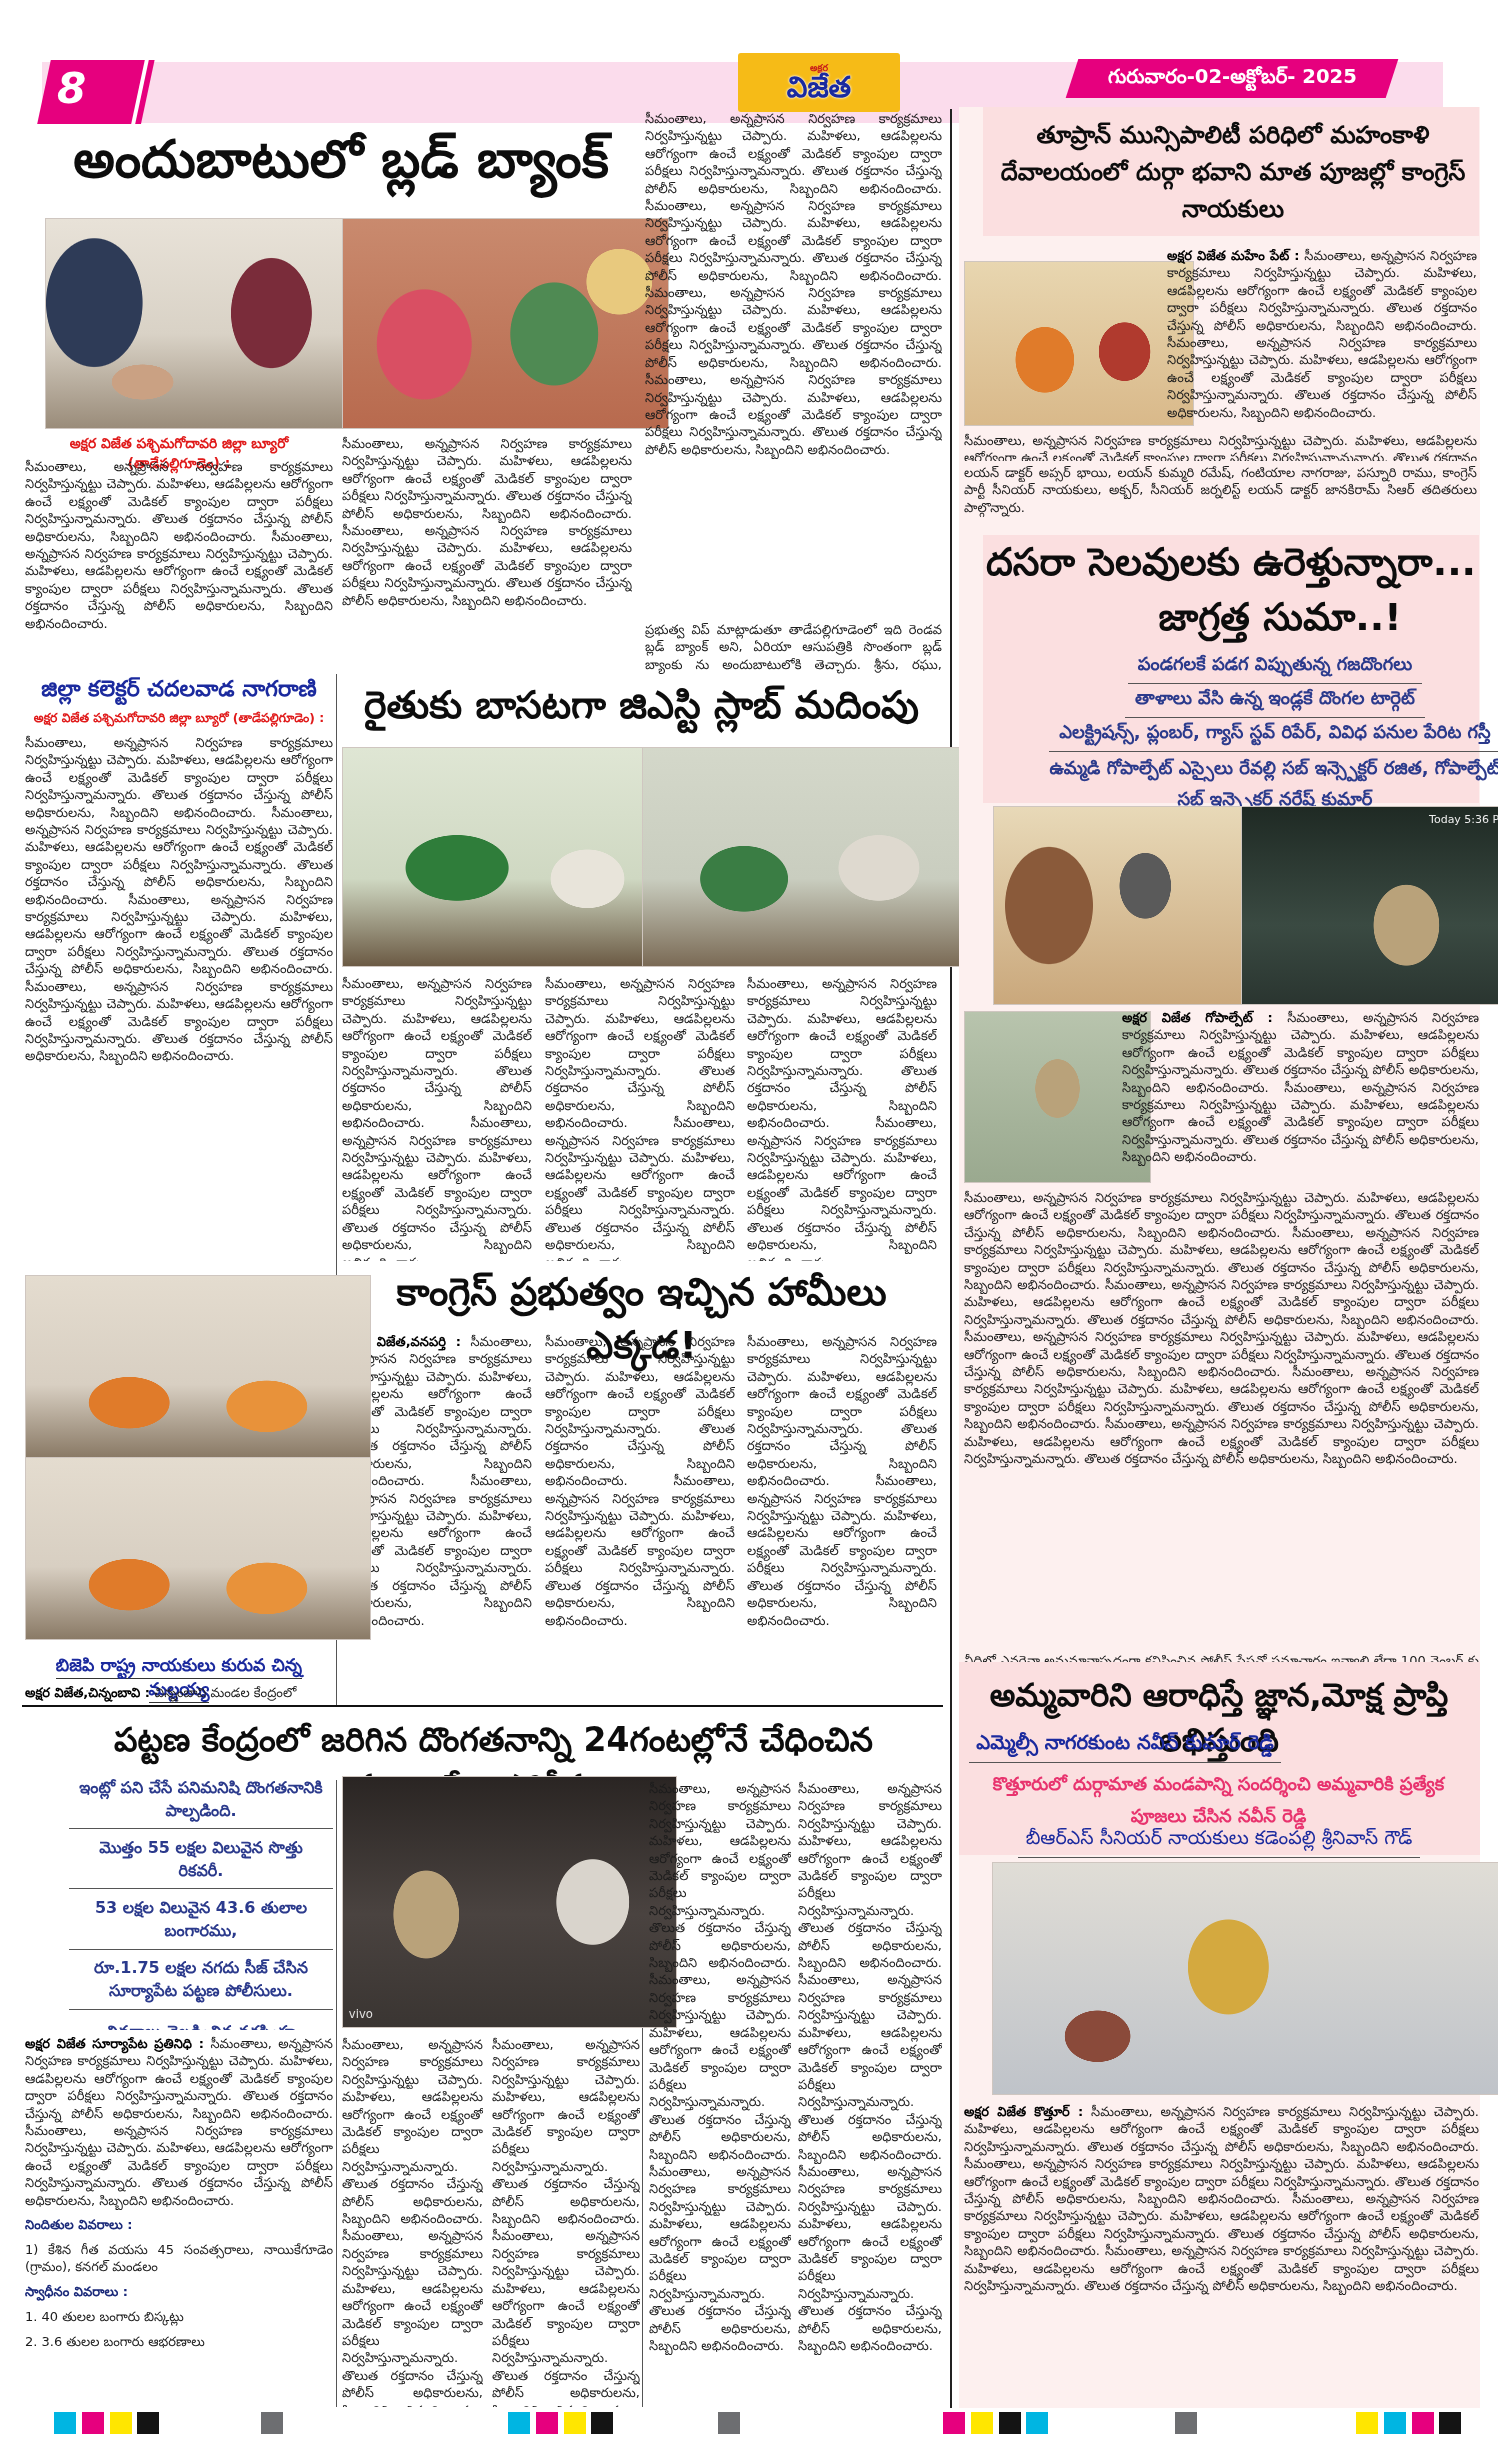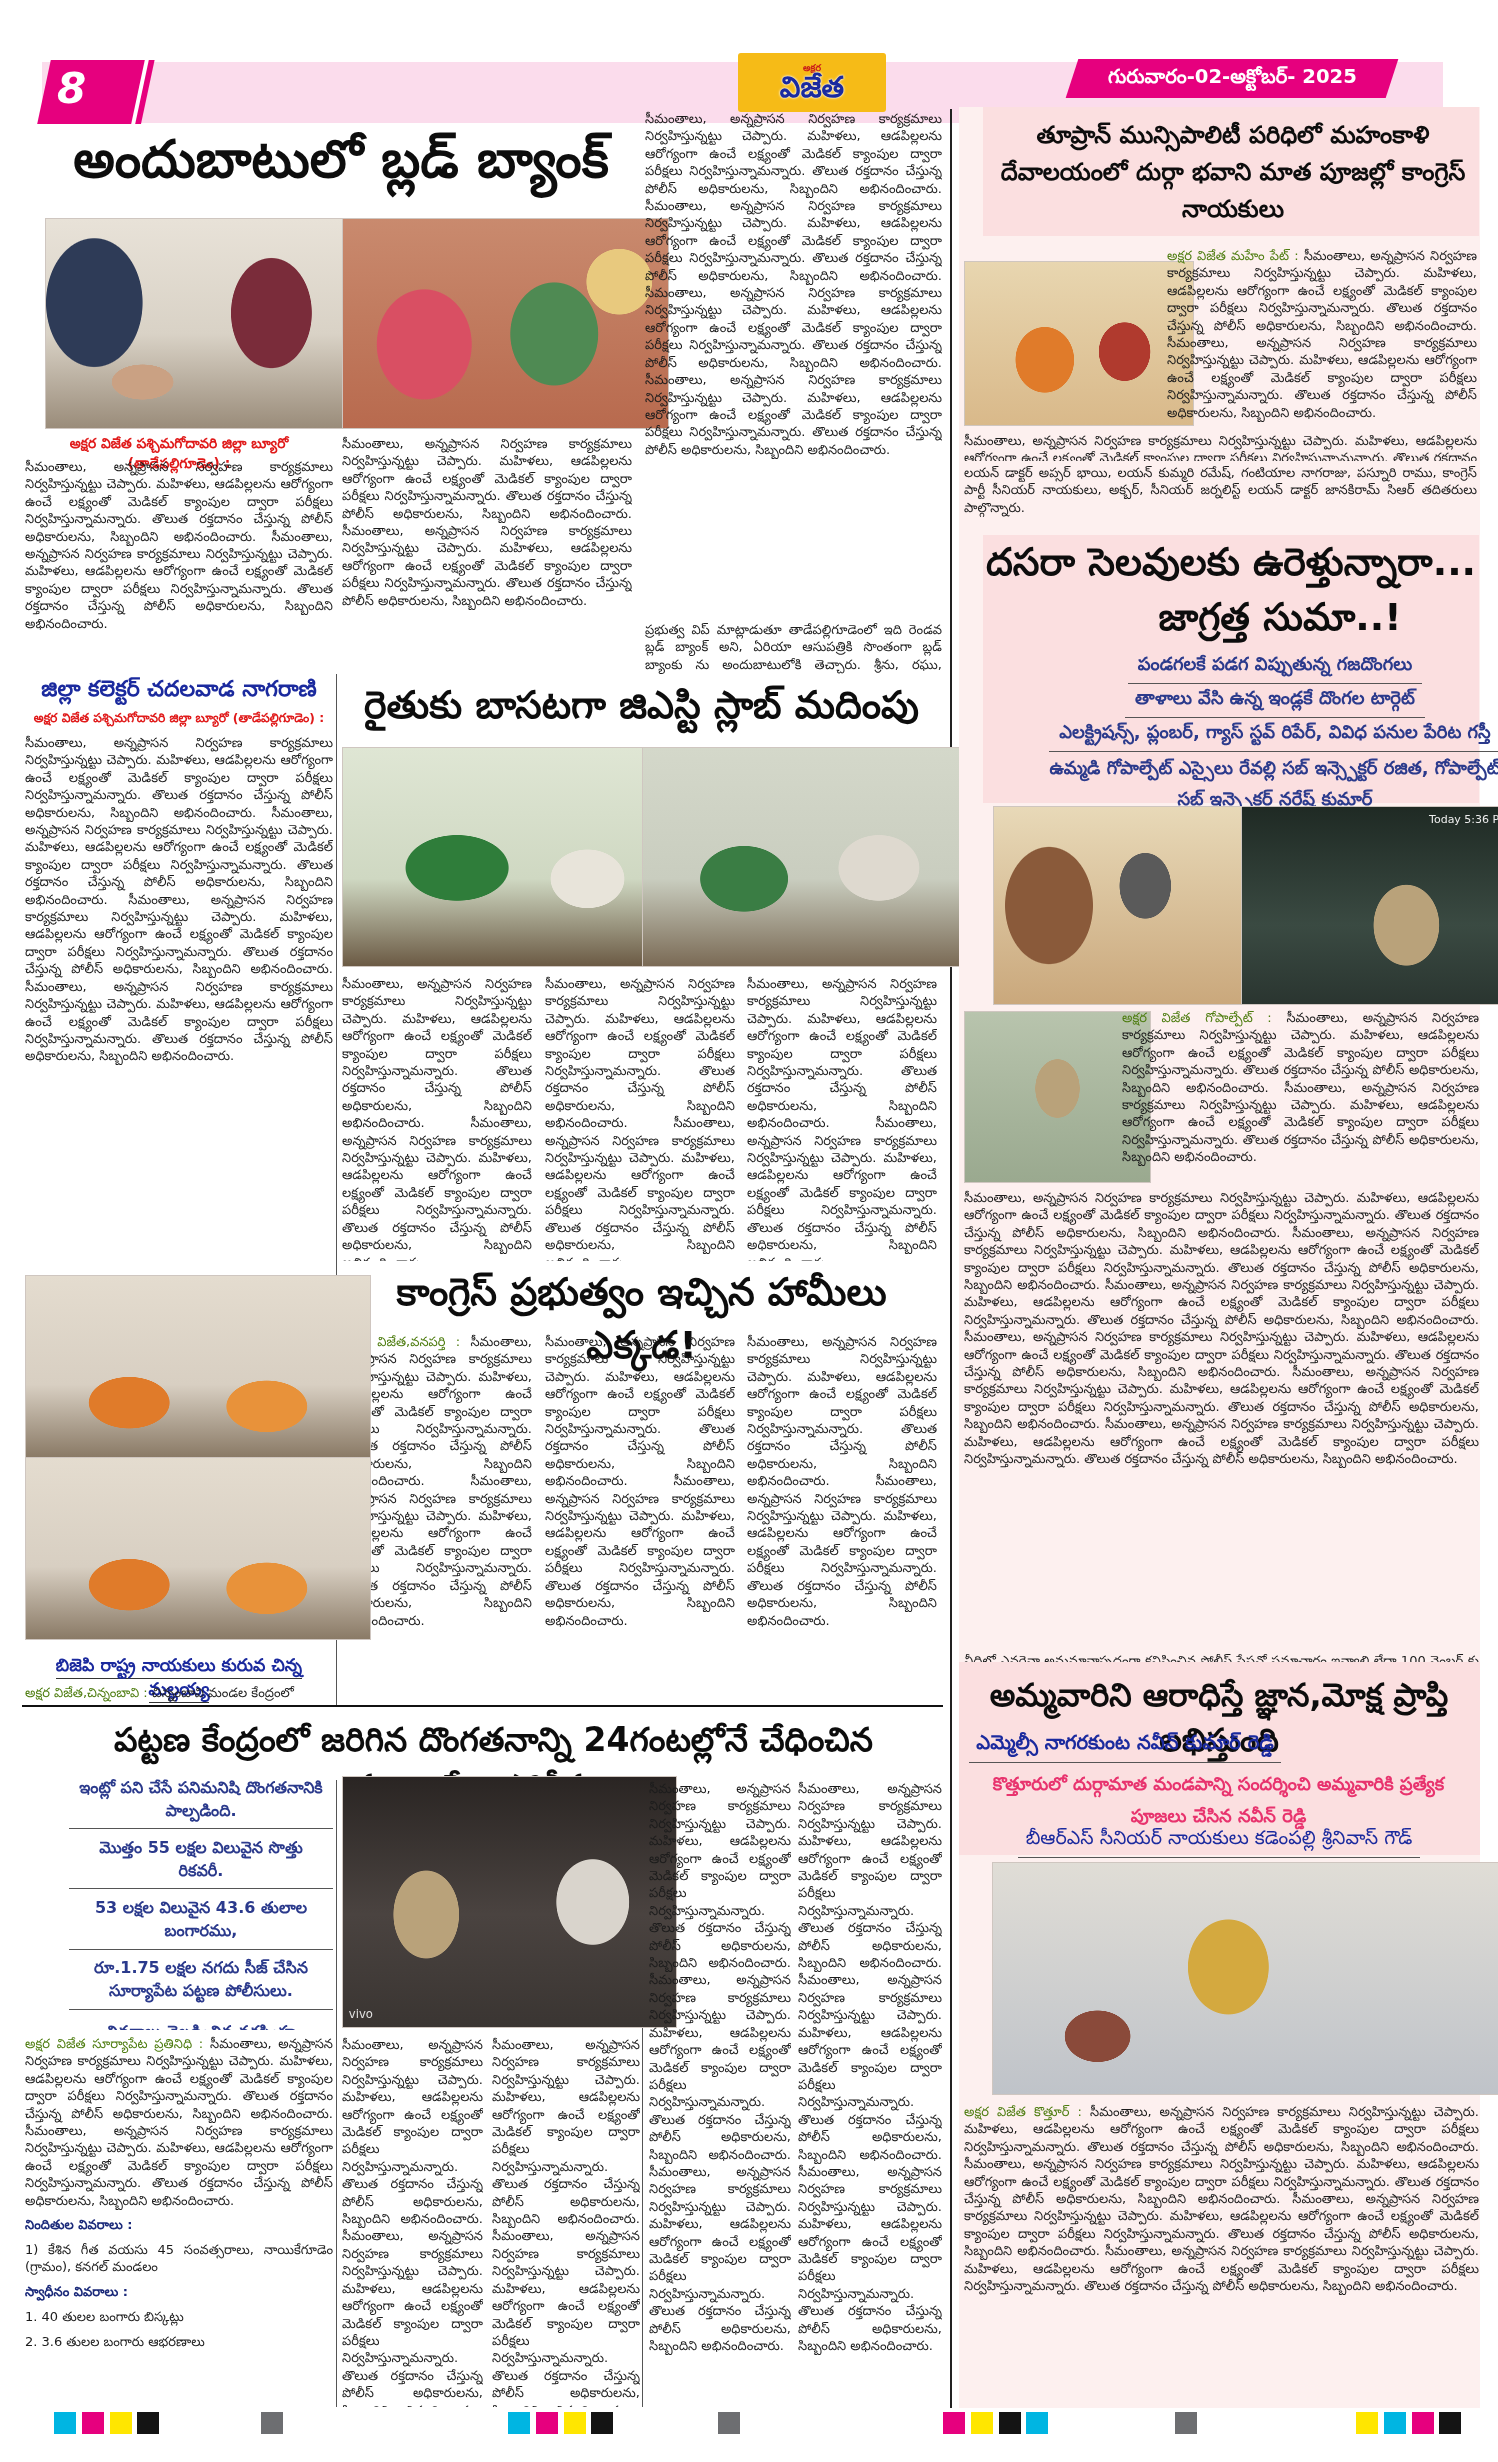--- a/index.html
+++ b/index.html
@@ -4,31 +4,31 @@
 <style>
   html,body{margin:0;padding:0;background:#ffffff;}
   .page{position:relative;width:1499px;height:2462px;background:#fff;
         font-family:"DejaVu Sans",sans-serif;overflow:hidden;color:#1c1c1c;}
   .abs{position:absolute;}
   
   .strip{left:42px;top:62px;width:1401px;height:61px;background:#fbdcec;}
   .pgtab{left:44px;top:60px;width:94px;height:64px;background:#e6007e;
          transform:skewX(-12deg);border-right:4.4px solid #fff;box-shadow:5.8px 0 0 #e6007e;}
   .pgnum{left:57px;top:64px;width:73px;color:#fff;font-size:42px;font-weight:bold;font-style:italic;}
-  .logo{left:738px;top:53px;width:148px;height:59px;background:#f6bb17;border-radius:2.9px;
+  .logo{left:738px;top:53px;width:162px;height:59px;background:#f6bb17;border-radius:2.9px;
         display:flex;flex-direction:column;align-items:center;justify-content:center;line-height:1;}
   .logo .sm{color:#c81a1a;font-size:9.4px;font-weight:bold;}
   .logo .lg{color:#1b2a9e;font-size:29px;font-weight:800;text-shadow:0 0 1.5px #fff,0 0 2.9px #fff;}
   .datebar{left:1072px;top:59px;width:320px;height:39px;background:#e6007e;
            transform:skewX(-18deg);display:flex;align-items:center;justify-content:center;}
   .datebar span{transform:skewX(18deg);color:#fff;font-size:19.6px;font-weight:bold;}
   
   .bt{font-size:13px;line-height:1.34;text-align:justify;overflow:hidden;}
   .bt p{margin:0 0 7.3px 0;}
-  .byline{color:#4d7c0f;font-weight:normal;}
+  .byline{color:#000000;font-weight:bold;}
   .byline-center{color:#e01a1a;font-weight:bold;text-align:center;font-size:13.8px;}
   .h-black{color:#0d0d0d;font-weight:800;text-align:center;}
   .subhead-blue{color:#1b2a9e;font-weight:bold;text-align:center;}
   .ul-line{text-align:center;color:#2b3a8c;font-weight:bold;padding-left:44px;}
   .ul-line span{display:inline-block;padding:0 10px 4.4px 10px;border-bottom:1.5px solid #555;}
   .list-title{color:#1b2a7a;font-weight:bold;}
   .vline{background:#222;width:1.5px;}
   .hline{background:#111;height:2.2px;}
   
   .rp-bg{left:959px;top:107px;width:521px;height:2301px;background:#fdf0ef;}

